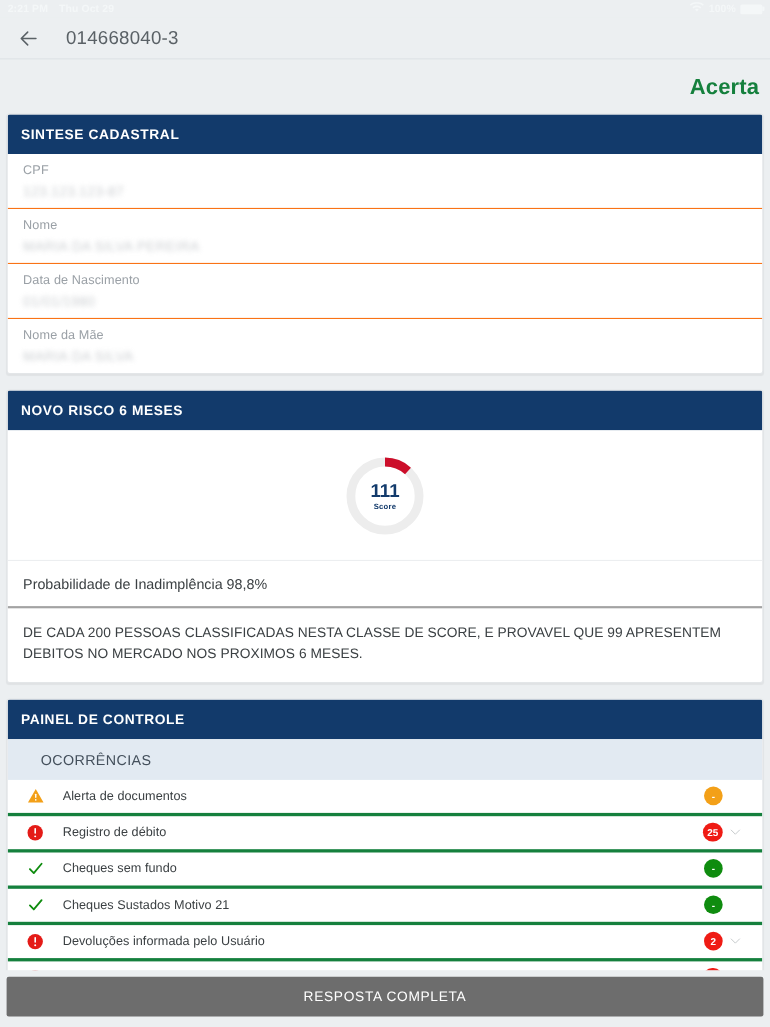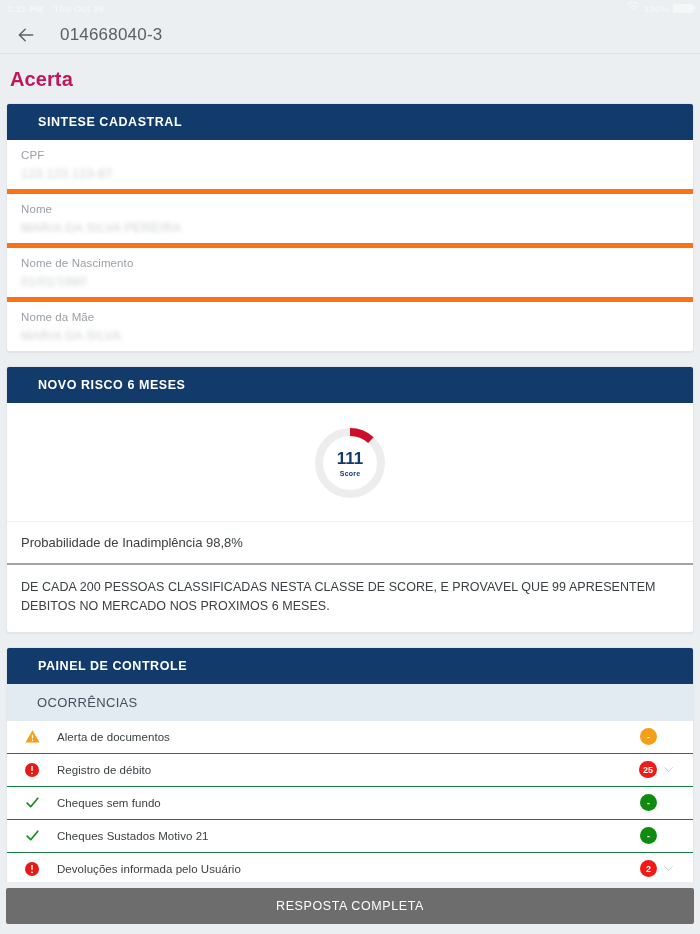--- a/index.html
+++ b/index.html
@@ -53,46 +53,47 @@
     font-size: 17px;
     color: #5a6166;
     letter-spacing: .2px;
   }
 
   
   .content { padding: 0 6px; }
 
   .page-title {
     font-size: 20px; font-weight: bold;
-    color: #be185d;
+    color: #15803d;
     padding: 14px 4px 12px 4px;
     letter-spacing: .1px;
+    text-align: right;
   }
 
   .card {
     background: #ffffff;
     border: 1px solid #e3e6e8;
     border-radius: 3px;
     box-shadow: 0 1px 1px rgba(0,0,0,.05);
     margin-bottom: 14px;
     overflow: hidden;
   }
   .card-header {
     background: #123a6b;
     color: #ffffff;
     font-size: 12.5px;
     font-weight: bold;
     letter-spacing: .55px;
-    padding: 11px 31px;
+    padding: 11px 12px;
   }
 
   
   .field-row {
     padding: 9px 14px 8px 14px;
-    border-bottom: 5px solid #f97316;
+    border-bottom: 1px solid #f97316;
   }
   .field-row:last-child { border-bottom: none; }
   .field-label {
     font-size: 11.5px;
     color: #9aa0a6;
     margin-bottom: 6px;
     letter-spacing: .1px;
   }
   .field-value {
     font-size: 12.5px;
@@ -144,21 +145,21 @@
     background: #e2eaf2;
     color: #44505c;
     font-size: 13px;
     padding: 11px 14px 11px 30px;
     letter-spacing: .35px;
   }
   .occ-row {
     display: flex; align-items: center;
     padding: 0 14px 0 14px;
     height: 33px;
-    border-bottom: 1px solid #15803d;
+    border-bottom: 3px solid #15803d;
   }
   .occ-row:last-child { border-bottom: none; }
   .occ-ico { width: 22px; display: flex; align-items: center; justify-content: center; flex: none;}
   .occ-label {
     margin-left: 14px;
     font-size: 11.5px;
     color: #3b4043;
     flex: 1;
     letter-spacing: .05px;
   }
@@ -234,21 +235,21 @@
 
       <div class="field-row">
         <div class="field-label">CPF</div>
         <div class="field-value">123.123.123-87</div>
       </div>
       <div class="field-row">
         <div class="field-label">Nome</div>
         <div class="field-value">MARIA DA SILVA PEREIRA</div>
       </div>
       <div class="field-row">
-        <div class="field-label">Nome de Nascimento</div>
+        <div class="field-label">Data de Nascimento</div>
         <div class="field-value">01/01/1980</div>
       </div>
       <div class="field-row">
         <div class="field-label">Nome da Mãe</div>
         <div class="field-value">MARIA DA SILVA</div>
       </div>
     </div>
 
     <div class="card">
       <div class="card-header">NOVO RISCO 6 MESES</div>

